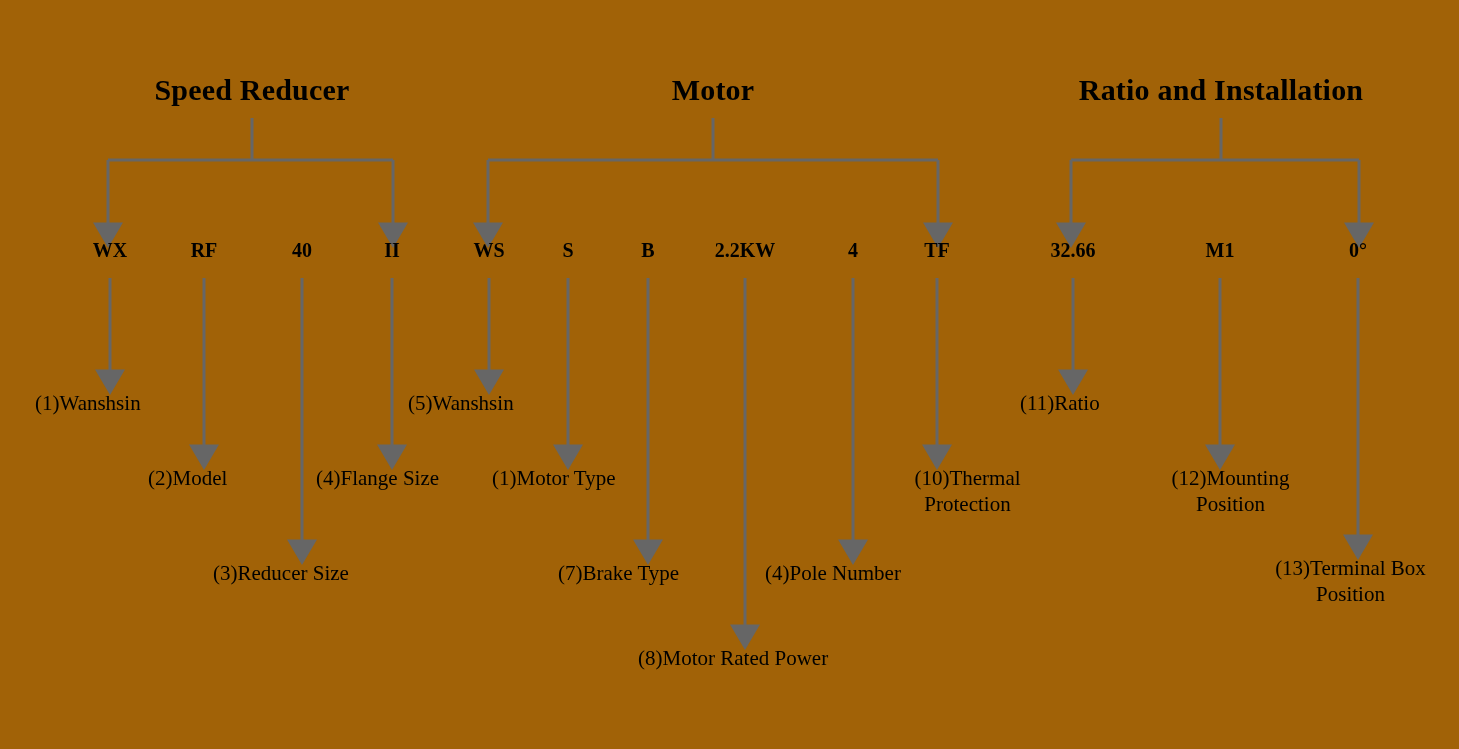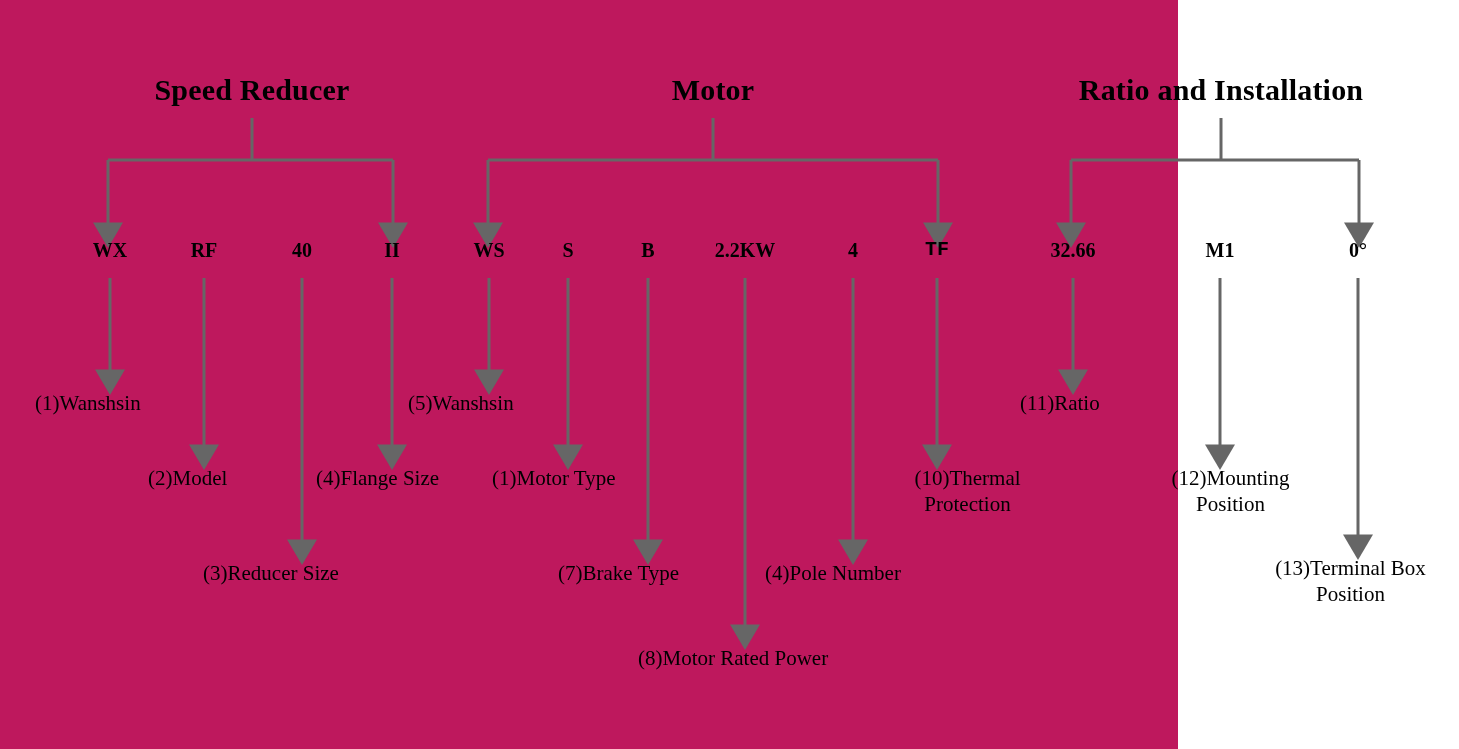--- a/index.html
+++ b/index.html
@@ -1,18 +1,18 @@
 <!DOCTYPE html>
 <html><head>
 <meta charset="utf-8">
 <style>
   html,body{margin:0;padding:0;background:#ffffff;}
   body{width:1459px;height:749px;overflow:hidden;
        font-family:"Liberation Serif","DejaVu Serif",serif;color:#000000;}
-  #stage{position:relative;width:1178px;height:749px;background:#be185d;}
+  #stage{position:relative;width:1459px;height:749px;background:#a16207;}
 
   svg.wires{position:absolute;left:0;top:0;width:1459px;height:749px;
             pointer-events:none;}
 
   .grp-title{position:absolute;font-size:30px;font-weight:bold;
              white-space:nowrap;transform:translateX(-50%);
              letter-spacing:.2px;line-height:1;}
 
   .code{position:absolute;font-size:20px;font-weight:bold;
         white-space:nowrap;transform:translateX(-50%);line-height:1;}
@@ -74,29 +74,29 @@
   <div id="codes">
       <div class="code" style="left: 110px; top: 240px;">WX</div>
       <div class="code" style="left: 204px; top: 240px;">RF</div>
       <div class="code" style="left: 302px; top: 240px;">40</div>
       <div class="code" style="left: 392px; top: 240px;">II</div>
       <div class="code" style="left: 489px; top: 240px;">WS</div>
       <div class="code" style="left: 568px; top: 240px;">S</div>
       <div class="code" style="left: 648px; top: 240px;">B</div>
       <div class="code" style="left: 745px; top: 240px;">2.2KW</div>
       <div class="code" style="left: 853px; top: 240px;">4</div>
-      <div class="code" style="left: 937px; top: 240px; font-family: Liberation Mono, monospace;">TF</div>
+      <div class="code" style="left: 937px; top: 240px;">TF</div>
       <div class="code" style="left: 1073px; top: 240px;">32.66</div>
       <div class="code" style="left: 1220px; top: 240px;">M1</div>
       <div class="code" style="left: 1358px; top: 240px;">0°</div>
     </div>
   <div id="labels">
       <div class="lbl" style="top: 390px; left: 35px;">(1)Wanshsin</div>
       <div class="lbl" style="top: 465px; left: 148px;">(2)Model</div>
-      <div class="lbl" style="top: 560px; left: 203px;">(3)Reducer Size</div>
+      <div class="lbl" style="top: 560px; left: 213px;">(3)Reducer Size</div>
       <div class="lbl" style="top: 465px; left: 316px;">(4)Flange Size</div>
       <div class="lbl" style="top: 390px; left: 408px;">(5)Wanshsin</div>
       <div class="lbl" style="top: 465px; left: 492px;">(1)Motor Type</div>
       <div class="lbl" style="top: 560px; left: 558px;">(7)Brake Type</div>
       <div class="lbl" style="top: 645px; left: 613px; margin-left: 25px;">(8)Motor Rated Power</div>
       <div class="lbl" style="top: 560px; left: 765px;">(4)Pole Number</div>
       <div class="lbl ctr" style="top: 465px; left: 967.5px; width: 175px;">(10)Thermal Protection</div>
       <div class="lbl" style="top: 390px; left: 1020px;">(11)Ratio</div>
       <div class="lbl ctr" style="top: 465px; left: 1230.5px; width: 175px;">(12)Mounting Position</div>
       <div class="lbl ctr" style="top: 555px; left: 1350.5px; width: 215px;">(13)Terminal Box Position</div>

